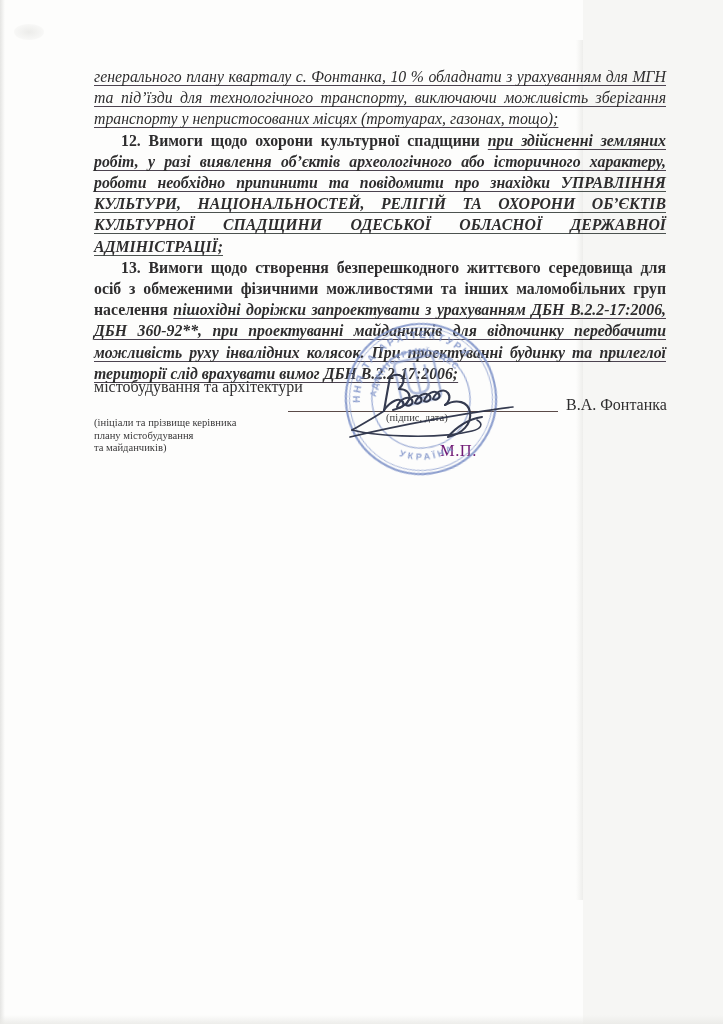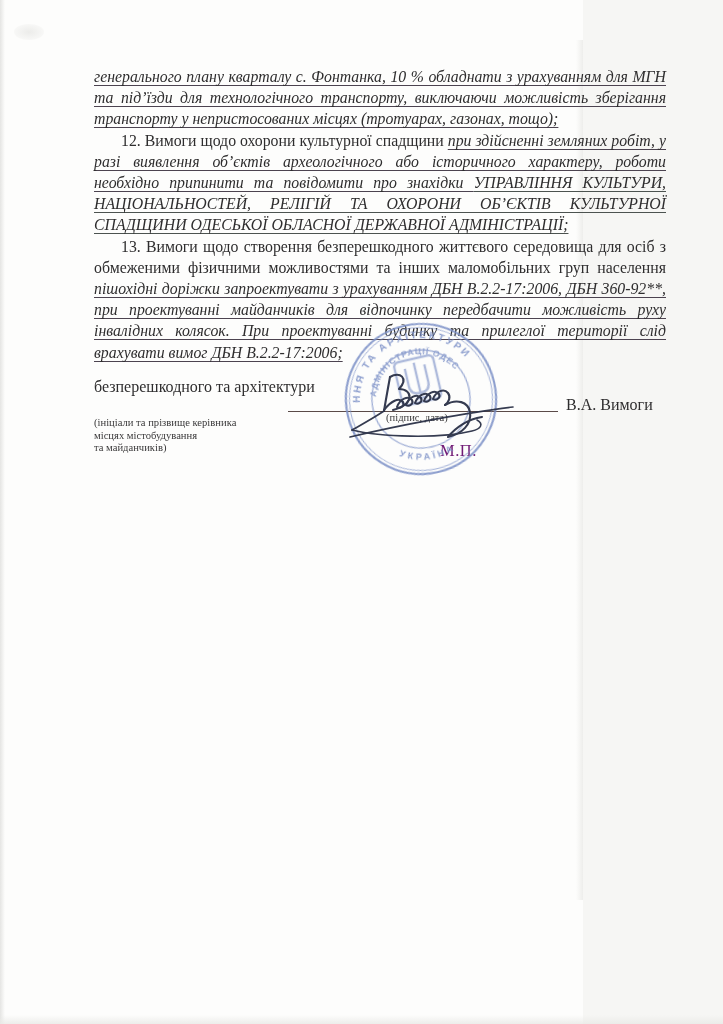--- a/index.html
+++ b/index.html
@@ -20,21 +20,21 @@
   .smudge{position:absolute;left:14px;top:24px;width:30px;height:16px;border-radius:50%;
     background:radial-gradient(#ececea,rgba(255,255,255,0));}
 
   
   .text-block{
     position:absolute;left:94px;top:66px;width:572px;
     font-size:15.8px;line-height:21.2px;color:#2e2d2e;
     text-align:justify;
   }
   .para{margin:0;}
-  .para.indent{text-indent:27px;}
+  .para.indent{text-indent:27px;font-weight:bold;}
   .seg-plain{font-style:normal;}
   .seg-fill{
     font-style:italic;
     text-decoration:underline;
     text-decoration-skip-ink:none;
     text-decoration-thickness:1px;
     text-underline-offset:3px;
     text-decoration-color:#4c4350;
   }
   .seg-fill-caps{
@@ -88,34 +88,34 @@
   <div class="edge-right"></div>
   <div class="edge-bottom"></div>
 
   <div class="text-block" id="textBlock">
       <p class="para"><span class="seg-fill">генерального плану  кварталу  с. Фонтанка,  10 % обладнати з урахуванням для МГН та під’їзди для технологічного транспорту, виключаючи можливість зберігання транспорту у непристосованих місцях (тротуарах, газонах, тощо);</span></p>
       <p class="para indent"><span class="seg-plain">12. Вимоги щодо охорони культурної спадщини </span><span class="seg-fill">при здійсненні земляних робіт, у разі виявлення об’єктів археологічного або історичного характеру, роботи необхідно припинити та повідомити про знахідки </span><span class="seg-fill-caps">УПРАВЛІННЯ КУЛЬТУРИ, НАЦІОНАЛЬНОСТЕЙ, РЕЛІГІЙ ТА ОХОРОНИ ОБ’ЄКТІВ КУЛЬТУРНОЇ СПАДЩИНИ ОДЕСЬКОЇ ОБЛАСНОЇ ДЕРЖАВНОЇ АДМІНІСТРАЦІЇ;</span></p>
       <p class="para indent"><span class="seg-plain">13. Вимоги щодо створення безперешкодного життєвого середовища для осіб з обмеженими фізичними можливостями та інших маломобільних груп населення </span><span class="seg-fill">пішохідні доріжки запроектувати з урахуванням ДБН В.2.2-17:2006, ДБН 360-92**, при проектуванні майданчиків для відпочинку передбачити можливість руху інвалідних колясок. При проектуванні будинку та прилеглої території слід врахувати вимог ДБН В.2.2-17:2006;</span></p>
     </div>
 
   <div class="sig-role">
-    <div>безперешкодного та архітектури</div>
+    <div>містобудування та архітектури</div>
   </div>
 
   <div class="sig-underline"></div>
 
   <div class="role-caption">
     <div>(ініціали та прізвище керівника</div>
-    <div>місцях містобудування</div>
+    <div>плану містобудування</div>
     <div>та майданчиків)</div>
   </div>
 
   <div class="line-caption">(підпис, дата)</div>
 
-  <div class="signer-name">В.А. Вимоги</div>
+  <div class="signer-name">В.А. Фонтанка</div>
 
   <div class="seal-mark">М.П.</div>
 
   <svg class="overlay-svg" width="723" height="1024" viewBox="0 0 723 1024">
 
     <g class="stamp-g" transform="rotate(-13 421 399)" stroke="#7e92c8" fill="none">
       <circle cx="421" cy="399" r="75" stroke-width="2.2"></circle>
       <circle cx="421" cy="399" r="71.5" stroke-width="1" opacity=".8"></circle>
       <circle cx="421" cy="399" r="49" stroke-width="1.3" opacity=".85"></circle>
 

